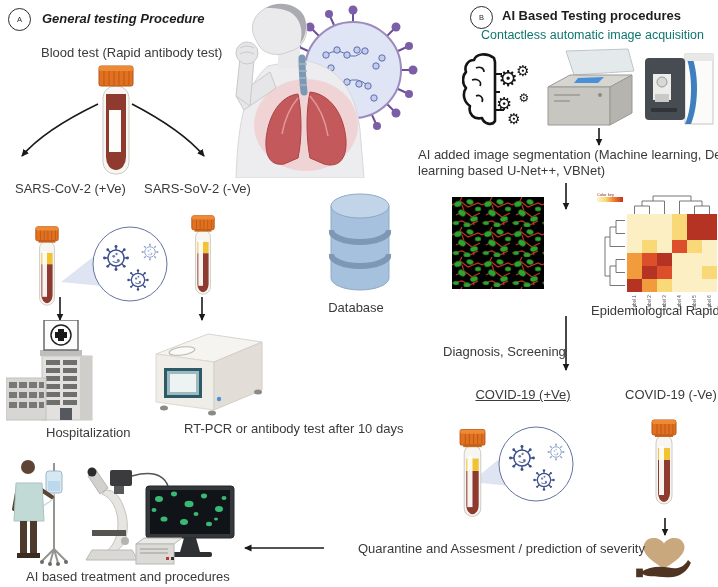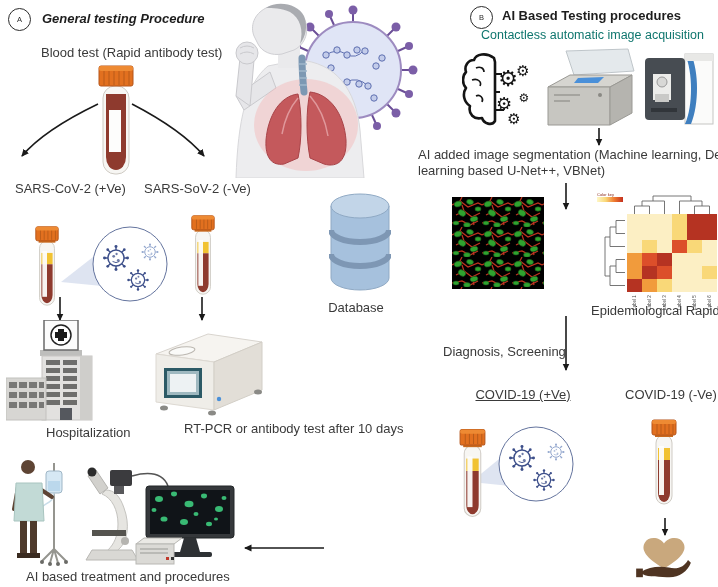--- a/index.html
+++ b/index.html
@@ -414,20 +414,21 @@
   <svg class="abs" style="left:655px;top:516px;" width="20" height="26">
       <line class="arr" x1="10" y1="2" x2="10" y2="19" marker-end="url(#ah)"></line>
     </svg>
 
   <svg class="abs" style="left:636px;top:534px;" width="56" height="48" viewBox="0 0 58 50">
     <path d="M29,10 C25,3 13,2 9,9 C5,16 9,24 29,36 C49,24 53,16 49,9 C45,2 33,3 29,10 Z" fill="#C9A87D"></path>
     <path d="M4,40 C14,34 24,33 34,35 C44,37 50,34 54,27 L57,30 C53,40 44,46 32,45 C20,44 10,45 4,40 Z" fill="#4F3422"></path>
     <rect x="0" y="36" width="7" height="9" fill="#4F3422"></rect>
   </svg>
 
+  <div class="lbl abs" style="left:345px;top:541px;">Quarantine and Assesment / prediction of severity</div>
   <svg class="abs" style="left:238px;top:539px;" width="90" height="18">
       <line class="arr" x1="86" y1="9" x2="7" y2="9" marker-end="url(#ah)"></line>
     </svg>
 
   <svg class="abs" style="left:8px;top:457px;" width="60" height="112" viewBox="0 0 60 112">
     <line x1="46" y1="6" x2="46" y2="92" stroke="#95958F" stroke-width="2"></line>
     <path d="M46,92 L34,104 M46,92 L42,106 M46,92 L50,106 M46,92 L58,104" stroke="#95958F" stroke-width="2"></path>
     <circle cx="34" cy="105" r="2" fill="#6a6a66"></circle>
       <circle cx="42" cy="107" r="2" fill="#6a6a66"></circle>
     <circle cx="50" cy="107" r="2" fill="#6a6a66"></circle>

